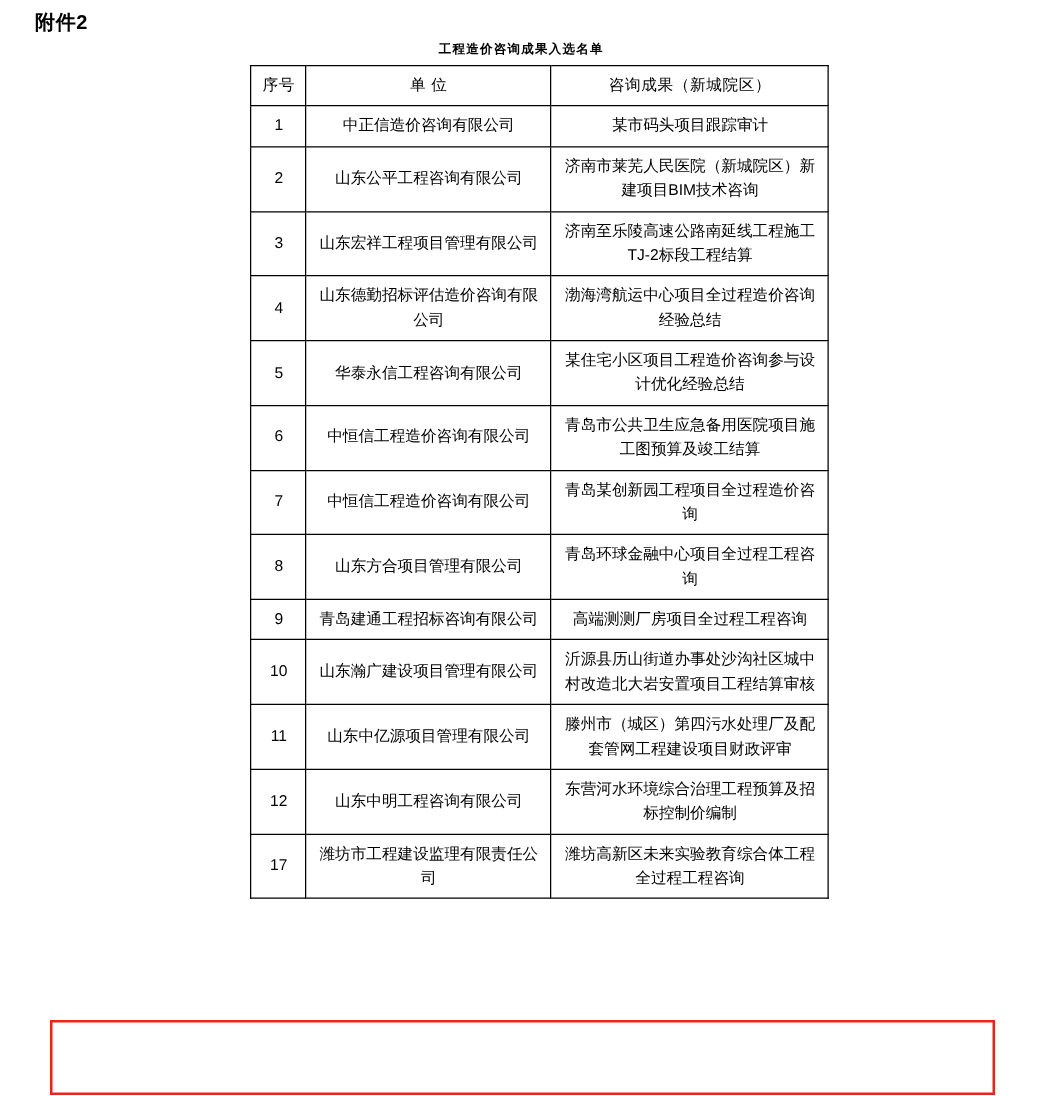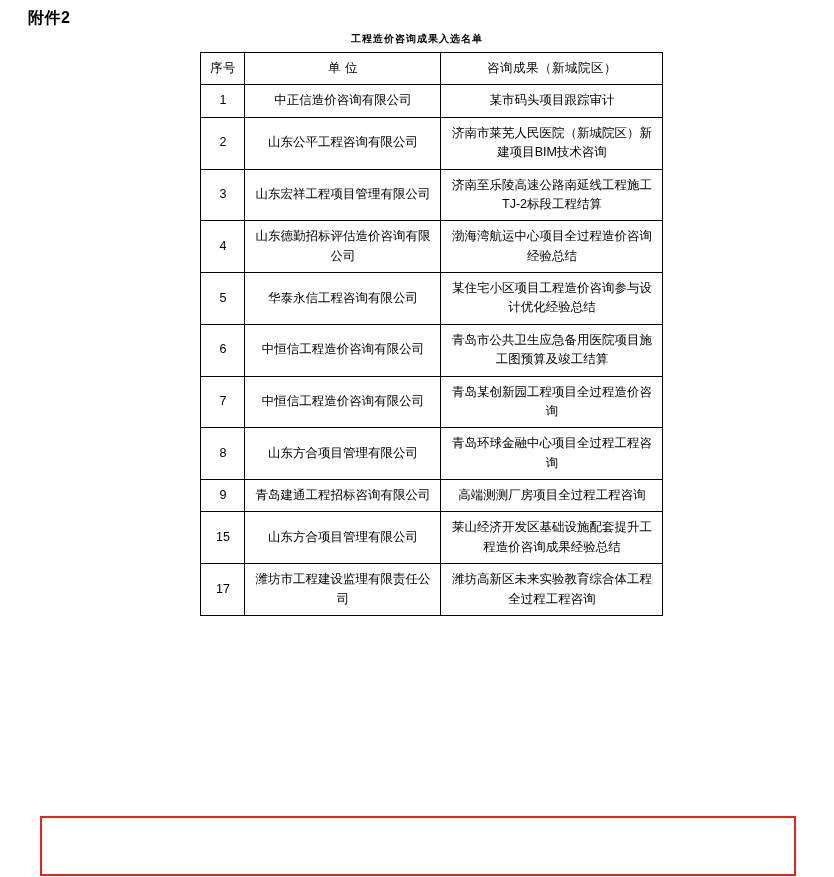--- a/index.html
+++ b/index.html
@@ -136,23 +136,33 @@
         <td class="c-no-cell">8</td>
         <td>山东方合项目管理有限公司</td>
         <td>青岛环球金融中心项目全过程工程咨询</td>
       </tr>
       <tr>
         <td class="c-no-cell">9</td>
         <td>青岛建通工程招标咨询有限公司</td>
         <td>高端测测厂房项目全过程工程咨询</td>
       </tr>
       <tr>
-        <td class="c-no-cell">15</td>
-        <td>山东方合项目管理有限公司</td>
-        <td>莱山经济开发区基础设施配套提升工程造价咨询成果经验总结</td>
+        <td class="c-no-cell">10</td>
+        <td>山东瀚广建设项目管理有限公司</td>
+        <td>沂源县历山街道办事处沙沟社区城中村改造北大岩安置项目工程结算审核</td>
+      </tr>
+      <tr>
+        <td class="c-no-cell">11</td>
+        <td>山东中亿源项目管理有限公司</td>
+        <td>滕州市（城区）第四污水处理厂及配套管网工程建设项目财政评审</td>
+      </tr>
+      <tr>
+        <td class="c-no-cell">12</td>
+        <td>山东中明工程咨询有限公司</td>
+        <td>东营河水环境综合治理工程预算及招标控制价编制</td>
       </tr>
       <tr>
         <td class="c-no-cell">17</td>
         <td>潍坊市工程建设监理有限责任公司</td>
         <td>潍坊高新区未来实验教育综合体工程全过程工程咨询</td>
       </tr>
 
     </tbody>
   </table>
 </div>

